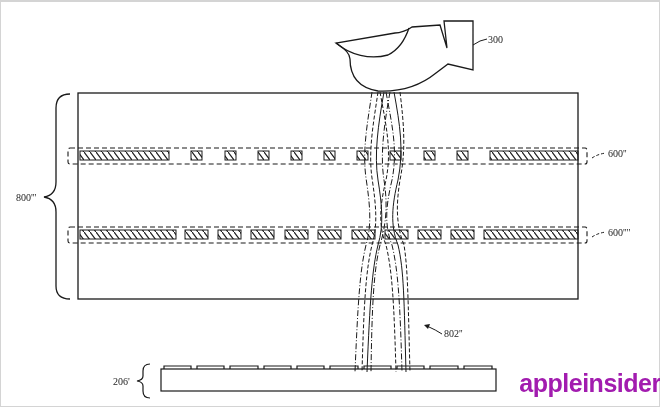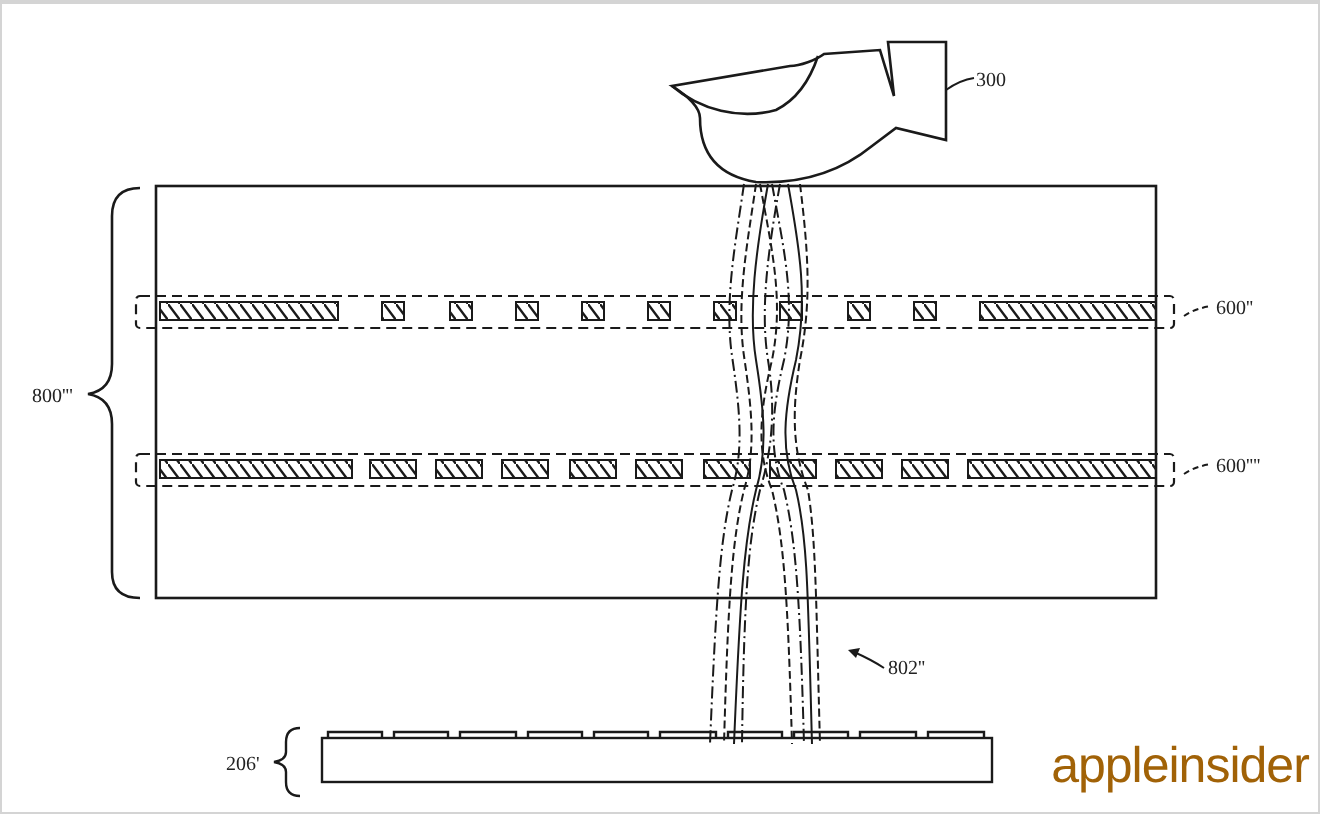--- a/index.html
+++ b/index.html
@@ -1,20 +1,20 @@
 <!DOCTYPE html>
 <html><head>
 <meta charset="utf-8">
 <style>
   html, body { margin: 0; padding: 0; background: #ffffff; }
   body { width: 660px; height: 407px; overflow: hidden; position: relative; font-family: "Liberation Serif", serif; }
   .frame { position: absolute; left: 0; top: 0; width: 658px; height: 405px; border: 1px solid #d4d4d4; border-top-width: 2px; box-sizing: border-box; width: 660px; height: 407px; }
   svg.diagram { position: absolute; left: 0; top: 0; }
   .lbl { font-family: "Liberation Serif", serif; font-size: 10px; fill: #222; }
-  .watermark { position: absolute; left: 590px; top: 369px; transform: translateX(-50%); font-family: "Liberation Sans", sans-serif; font-size: 25px; font-weight: normal; color: #a16207; letter-spacing: -0.5px; white-space: nowrap; }
+  .watermark { position: absolute; left: 590px; top: 369px; transform: translateX(-50%); font-family: "Liberation Sans", sans-serif; font-size: 25px; font-weight: bold; color: #a21caf; letter-spacing: -0.5px; white-space: nowrap; }
 </style>
 </head>
 <body>
 
 <div class="frame"></div>
 
 <svg class="diagram" width="660" height="407" viewBox="0 0 660 407" xmlns="http://www.w3.org/2000/svg">
   <defs>
     <pattern id="hatch" patternUnits="userSpaceOnUse" width="6" height="8">
       <line x1="0" y1="0" x2="6" y2="8" stroke="#1a1a1a" stroke-width="1.2"></line>

